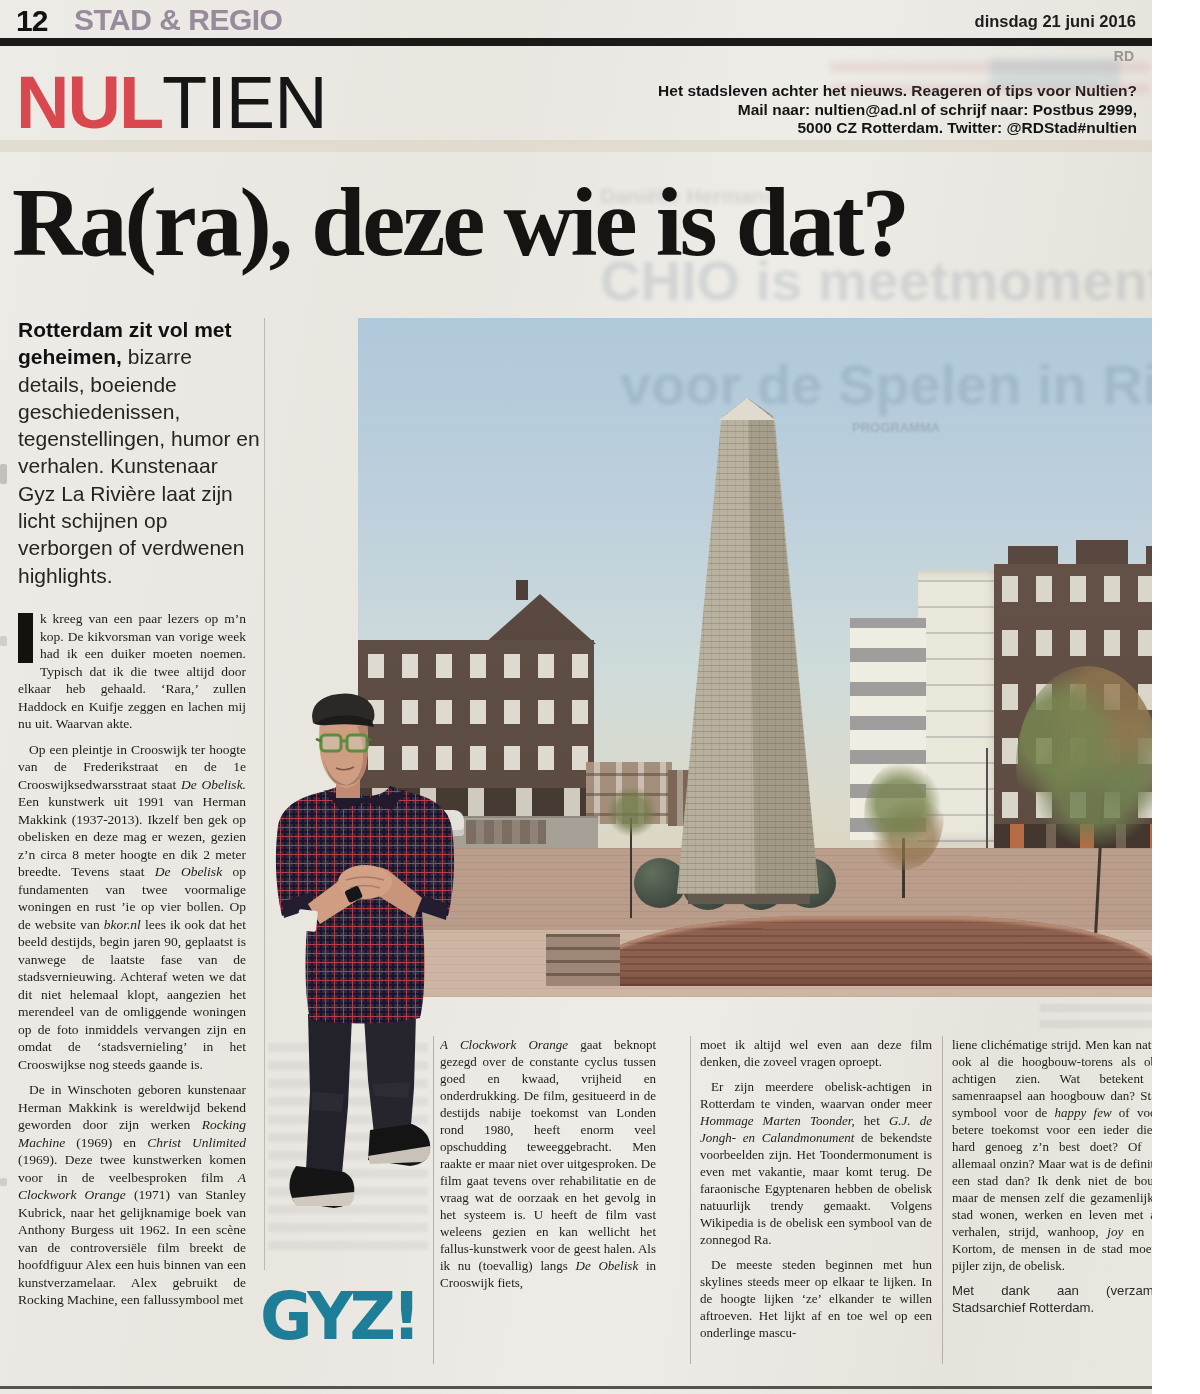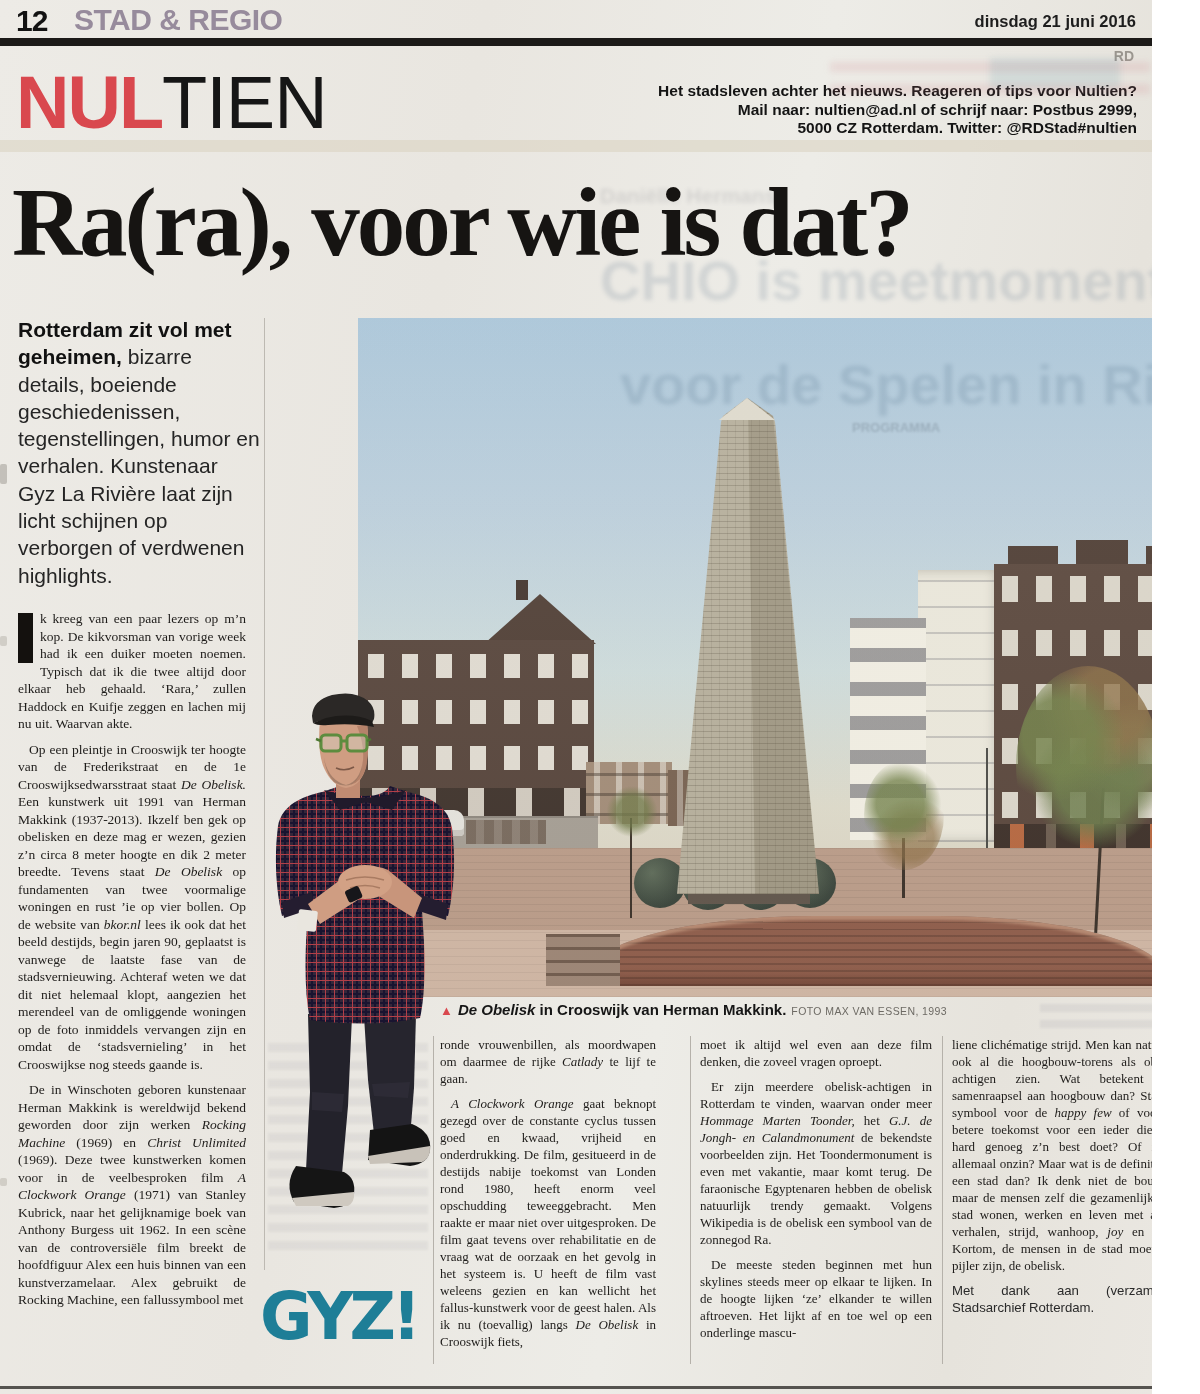--- a/index.html
+++ b/index.html
@@ -137,21 +137,21 @@
   <div class="abs contact">
     <div>Het stadsleven achter het nieuws. Reageren of tips voor Nultien?</div>
     <div>Mail naar: nultien@ad.nl of schrijf naar: Postbus 2999,</div>
     <div>5000 CZ Rotterdam. Twitter: @RDStad#nultien</div>
   </div>
 
   <div class="abs g-blob" style="left:830px;top:52px;width:320px;height:42px;background:repeating-linear-gradient(0deg,rgba(205,120,130,.16) 0 10px,rgba(0,0,0,0) 10px 22px);"></div>
   <div class="abs g-blob" style="left:990px;top:58px;width:130px;height:30px;background:rgba(60,140,160,.13);"></div>
 
   <div class="abs ghost" style="left:600px;top:184px;font-size:21px;color:#5a5a66;opacity:.16;">Daniëlle Hermans</div>
-  <h1 class="abs headline" style="margin:0;">Ra(ra), voor wie is dat?</h1>
+  <h1 class="abs headline" style="margin:0;">Ra(ra), deze wie is dat?</h1>
   <div class="abs ghost" style="left:600px;top:248px;font-size:56px;color:#6b7f93;opacity:.20;z-index:3;">CHIO is meetmoment</div>
 
   <p class="abs intro" style="margin:0;">
     <b>Rotterdam zit vol met geheimen,</b><span> bizarre details, boeiende geschiedenissen, tegenstellingen, humor en verhalen. Kunstenaar Gyz La Rivière laat zijn licht schijnen op verborgen of verdwenen highlights.</span>
   </p>
   <div class="abs vrule1"></div>
 
   <div class="abs photo">
     <div class="abs sky"></div>
 
@@ -256,36 +256,32 @@
 
     <rect x="59" y="43" width="20" height="16" rx="4" fill="rgba(215,230,222,.35)" stroke="#5d8c3e" stroke-width="3"></rect>
     <rect x="85" y="43" width="20" height="16" rx="4" fill="rgba(215,230,222,.35)" stroke="#5d8c3e" stroke-width="3"></rect>
     <path d="M79,49 L85,49" stroke="#5d8c3e" stroke-width="3"></path>
     <path d="M59,49 L54,47 M105,49 L109,47" stroke="#4e7a34" stroke-width="2.5"></path>
 
     <path d="M50,24 Q51,8 70,3 Q93,-2 106,9 Q114,16 112,27 L109,33 Q86,24 64,27 L51,31 Z" fill="#2b2826"></path>
     <path d="M64,26 Q90,20 110,29 L112,35 Q92,31 66,33 Q56,34 51,31 Z" fill="#1d1b19"></path>
   </svg>
 
-  <div class="abs caption" style="z-index:4;">
-    <span class="tri">▲</span><span><span class="s-bi">De Obelisk</span><span class="s-b"> in </span><span class="s-b">Crooswijk van Herman Makkink.</span></span><span class="credit">FOTO MAX VAN ESSEN, 1993</span>
-  </div>
 
   <div class="abs col col1">
     <p class="p-first"><span class="dropcap">I</span><span>k kreeg van een paar lezers op m’n kop. De kikvorsman van vorige week had ik een duiker moeten noemen. Typisch dat ik die twee altijd door elkaar heb gehaald. ‘Rara,’ zullen Haddock en Kuifje zeggen en lachen mij nu uit. Waarvan akte.</span></p>
     <p>Op een pleintje in Crooswijk ter hoogte van de Frederikstraat en de 1e Crooswijksedwarsstraat staat <span class="s-i">De Obelisk.</span> Een kunstwerk uit 1991 van Herman Makkink (1937-2013). Ikzelf ben gek op obelisken en deze mag er wezen, gezien z’n circa 8 meter hoogte en dik 2 meter breedte. Tevens staat <span class="s-i">De Obelisk</span> op fundamenten van twee voormalige woningen en rust ’ie op vier bollen. Op de website van <span class="s-i">bkor.nl</span> lees ik ook dat het beeld destijds, begin jaren 90, geplaatst is vanwege de laatste fase van de stadsvernieuwing. Achteraf weten we dat dit niet helemaal klopt, aangezien het merendeel van de omliggende woningen op de foto inmiddels vervangen zijn en omdat de ‘stadsvernieling’ in het Crooswijkse nog steeds gaande is.</p>
     <p>De in Winschoten geboren kunstenaar Herman Makkink is wereldwijd bekend geworden door zijn werken <span class="s-i">Rocking Machine</span> (1969) en <span class="s-i">Christ Unlimited</span> (1969). Deze twee kunstwerken komen voor in de veelbesproken film <span class="s-i">A Clockwork Orange</span> (1971) van Stanley Kubrick, naar het gelijknamige boek van Anthony Burgess uit 1962. In een scène van de controversiële film breekt de hoofdfiguur Alex een huis binnen van een kunstverzamelaar. Alex gebruikt de Rocking Machine, een fallussymbool met</p>
   </div>
 
   <div class="abs vdiv" style="left:433px;"></div>
   <div class="abs vdiv" style="left:690px;"></div>
   <div class="abs vdiv" style="left:942px;"></div>
 
   <div class="abs col colB col2">
-    <p>ronde vrouwenbillen, als moordwapen om daarmee de rijke <span class="s-i">Catlady</span> te lijf te gaan.</p>
     <p><span class="s-i">A Clockwork Orange</span> gaat beknopt gezegd over de constante cyclus tussen goed en kwaad, vrijheid en onderdrukking. De film, gesitueerd in de destijds nabije toekomst van Londen rond 1980, heeft enorm veel opschudding teweeggebracht. Men raakte er maar niet over uitgesproken. De film gaat tevens over rehabilitatie en de vraag wat de oorzaak en het gevolg in het systeem is. U heeft de film vast weleens gezien en kan wellicht het fallus-kunstwerk voor de geest halen. Als ik nu (toevallig) langs <span class="s-i">De Obelisk</span> in Crooswijk fiets,</p>
   </div>
 
   <div class="abs col colB col3">
     <p>moet ik altijd wel even aan deze film denken, die zoveel vragen oproept.</p>
     <p>Er zijn meerdere obelisk-achtigen in Rotterdam te vinden, waarvan onder meer <span class="s-i">Hommage Marten Toonder,</span> het <span class="s-i">G.J. de Jongh- en Calandmonument</span> de bekendste voorbeelden zijn. Het Toondermonument is even met vakantie, maar komt terug. De faraonische Egyptenaren hebben de obelisk natuurlijk trendy gemaakt. Volgens Wikipedia is de obelisk een symbool van de zonnegod Ra.</p>
     <p>De meeste steden beginnen met hun skylines steeds meer op elkaar te lijken. In de hoogte lijken ‘ze’ elkander te willen aftroeven. Het lijkt af en toe wel op een onderlinge mascu-</p>
   </div>
 
   <div class="abs col colB col4">

